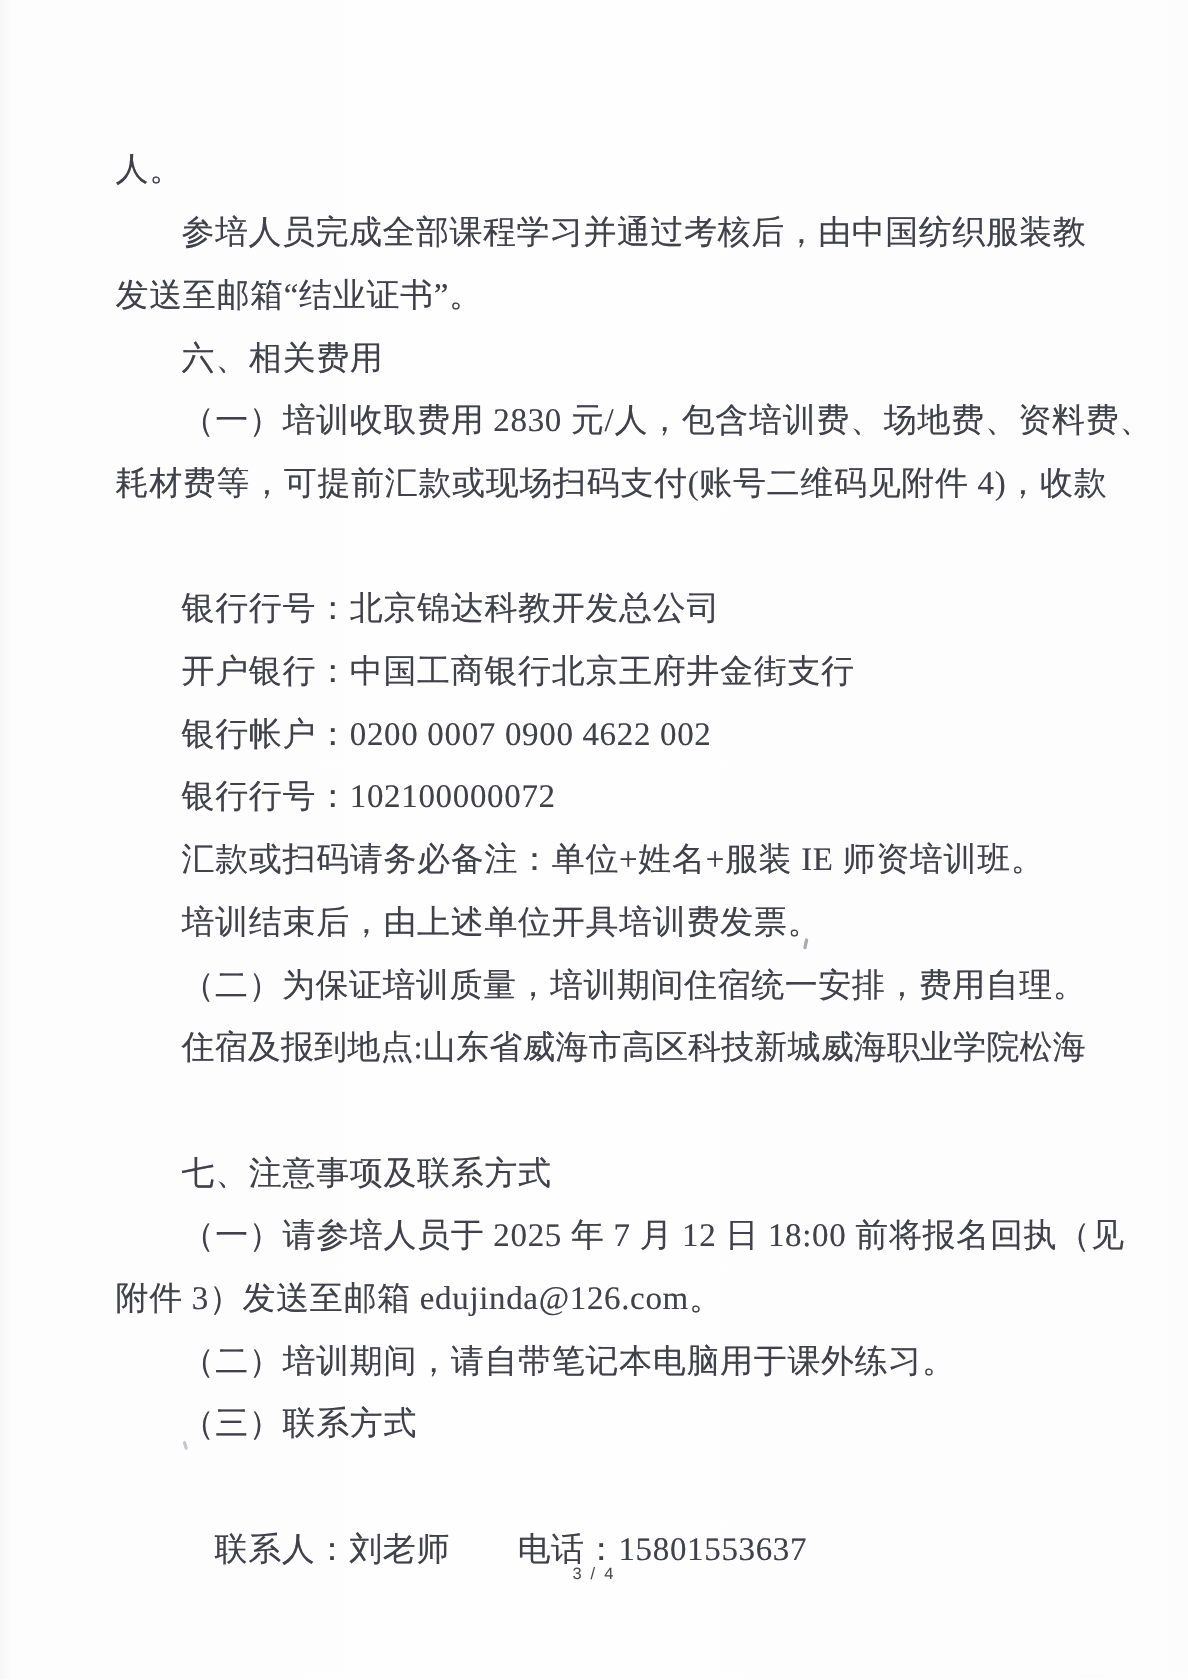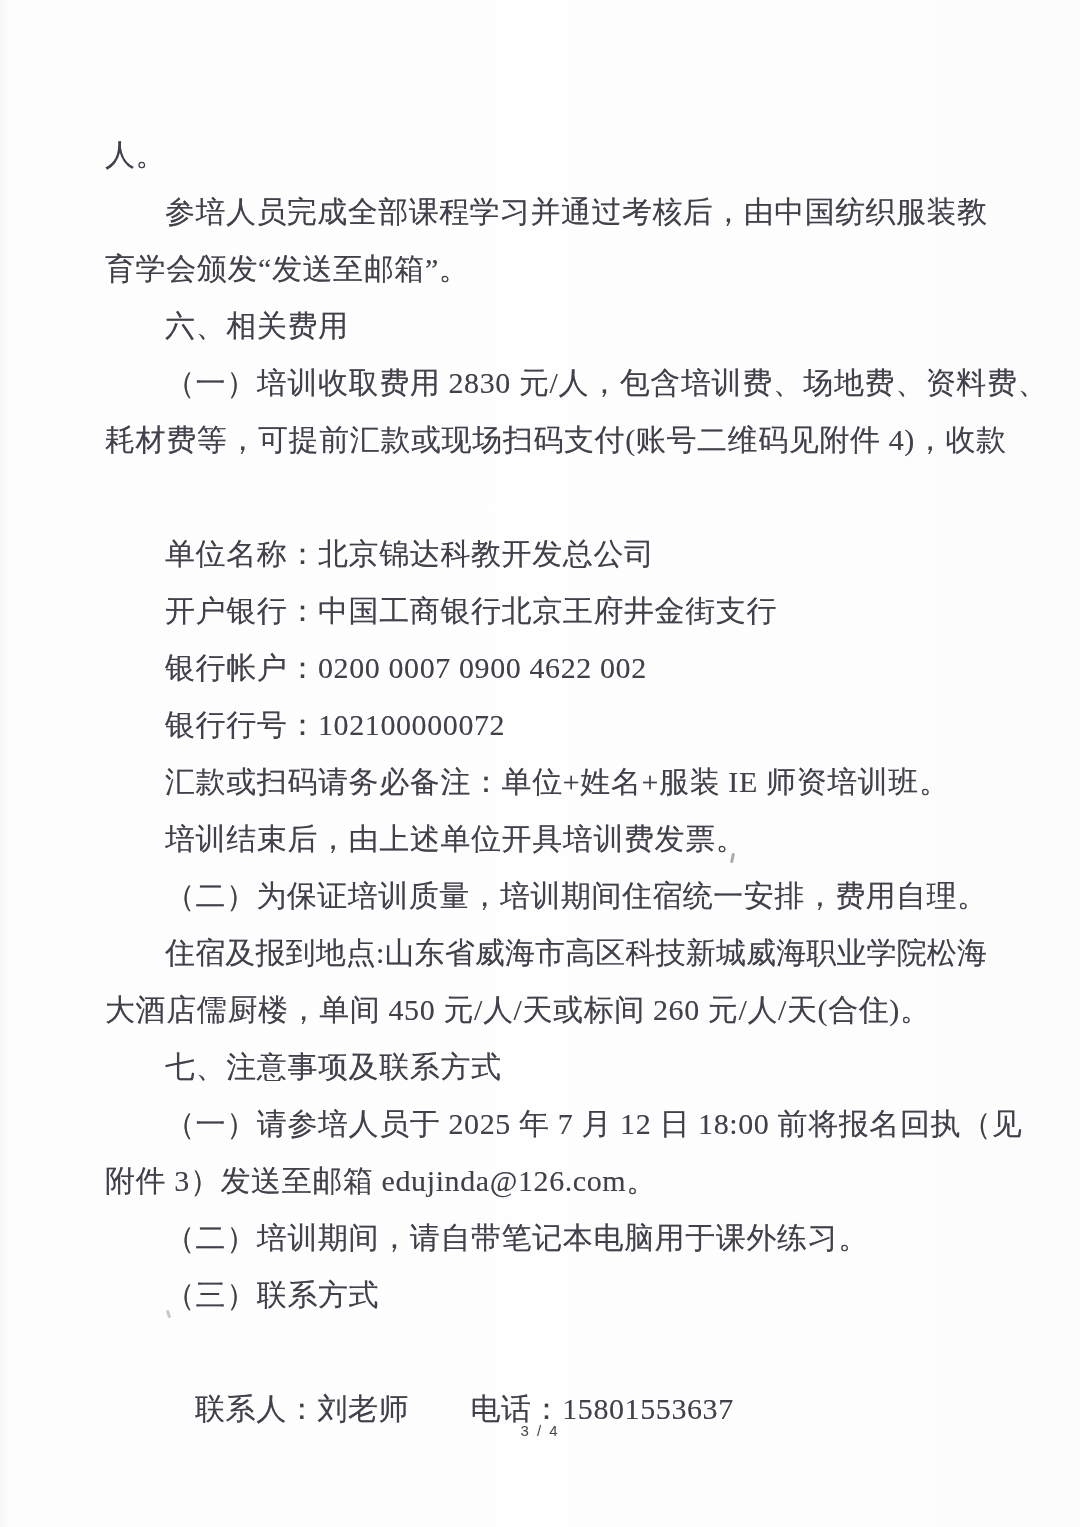--- a/index.html
+++ b/index.html
@@ -70,33 +70,32 @@
     opacity: 0.55;
   }
 </style>
 </head>
 <body>
 
 <div class="page">
 
   <div class="line flush" style="top:138px">人。</div>
   <div class="line indent justify" style="top:195px">参培人员完成全部课程学习并通过考核后，由中国纺织服装教</div>
-  <div class="line flush" style="top:252px">育学会颁发“发送至邮箱”。</div>
+  <div class="line flush" style="top:252px">发送至邮箱“结业证书”。</div>
   <div class="line indent" style="top:309px">六、相关费用</div>
   <div class="line indent" style="top:366px">（一）培训收取费用 2830 元/人，包含培训费、场地费、资料费、</div>
   <div class="line flush" style="top:423px">耗材费等，可提前汇款或现场扫码支付(账号二维码见附件 4)，收款</div>
-  <div class="line indent" style="top:537px">单位名称：北京锦达科教开发总公司</div>
+  <div class="line indent" style="top:537px">银行行号：北京锦达科教开发总公司</div>
   <div class="line indent" style="top:594px">开户银行：中国工商银行北京王府井金街支行</div>
   <div class="line indent" style="top:651px">银行帐户：0200 0007 0900 4622 002</div>
   <div class="line indent" style="top:708px">银行行号：102100000072</div>
   <div class="line indent" style="top:765px">汇款或扫码请务必备注：单位+姓名+服装 IE 师资培训班。</div>
   <div class="line indent" style="top:822px">培训结束后，由上述单位开具培训费发票。</div>
   <div class="line indent justify" style="top:936px">住宿及报到地点:山东省威海市高区科技新城威海职业学院松海</div>
   <div class="line indent justify" style="top:879px">（二）为保证培训质量，培训期间住宿统一安排，费用自理。</div>
-  <div class="line flush" style="top:993px">大酒店儒厨楼，单间 450 元/人/天或标间 260 元/人/天(合住)。</div>
   <div class="line indent" style="top:1050px">七、注意事项及联系方式</div>
   <div class="line indent" style="top:1107px">（一）请参培人员于 2025 年 7 月 12 日 18:00 前将报名回执（见</div>
   <div class="line flush" style="top:1164px">附件 3）发送至邮箱 edujinda@126.com。</div>
   <div class="line indent" style="top:1221px">（二）培训期间，请自带笔记本电脑用于课外练习。</div>
   <div class="line indent" style="top:1278px">（三）联系方式</div>
   <div class="line contact" style="top:1392px">联系人：刘老师　　电话：15801553637</div>
 
   <div class="page-footer">3 / 4</div>
 
   <div class="speck-1"></div>

